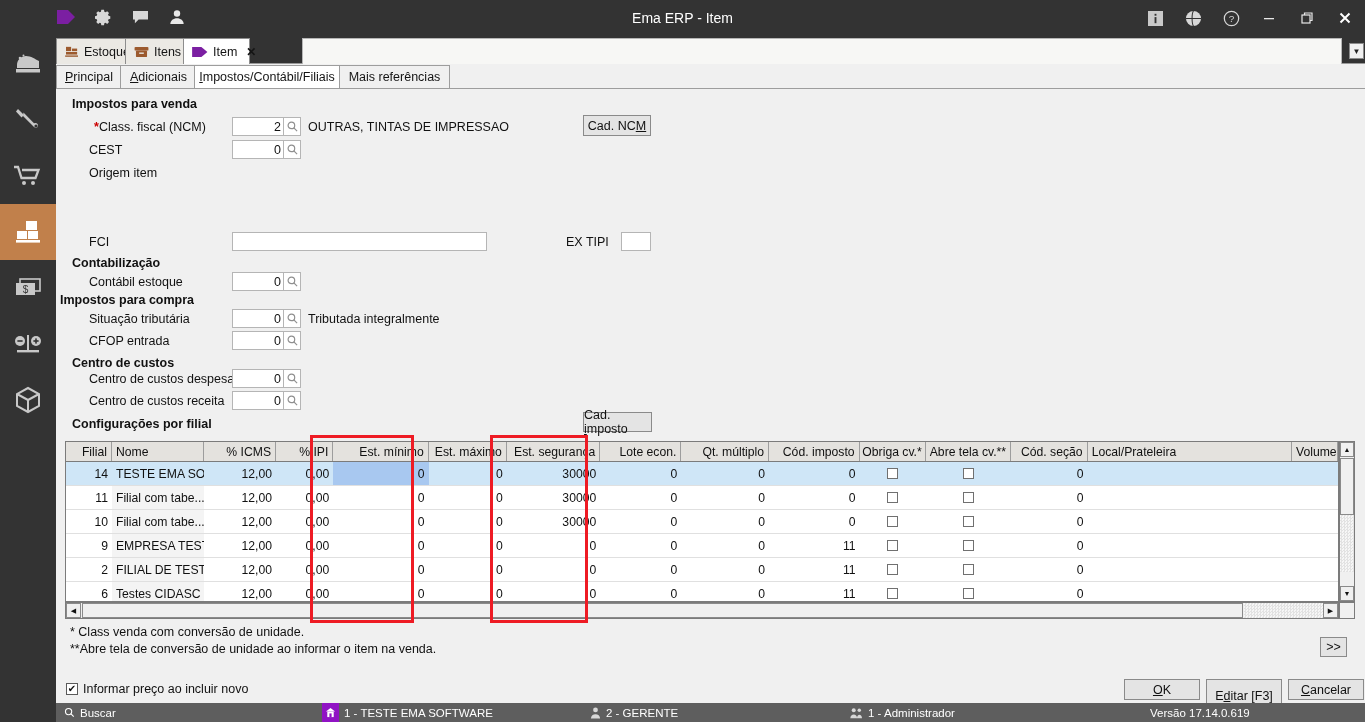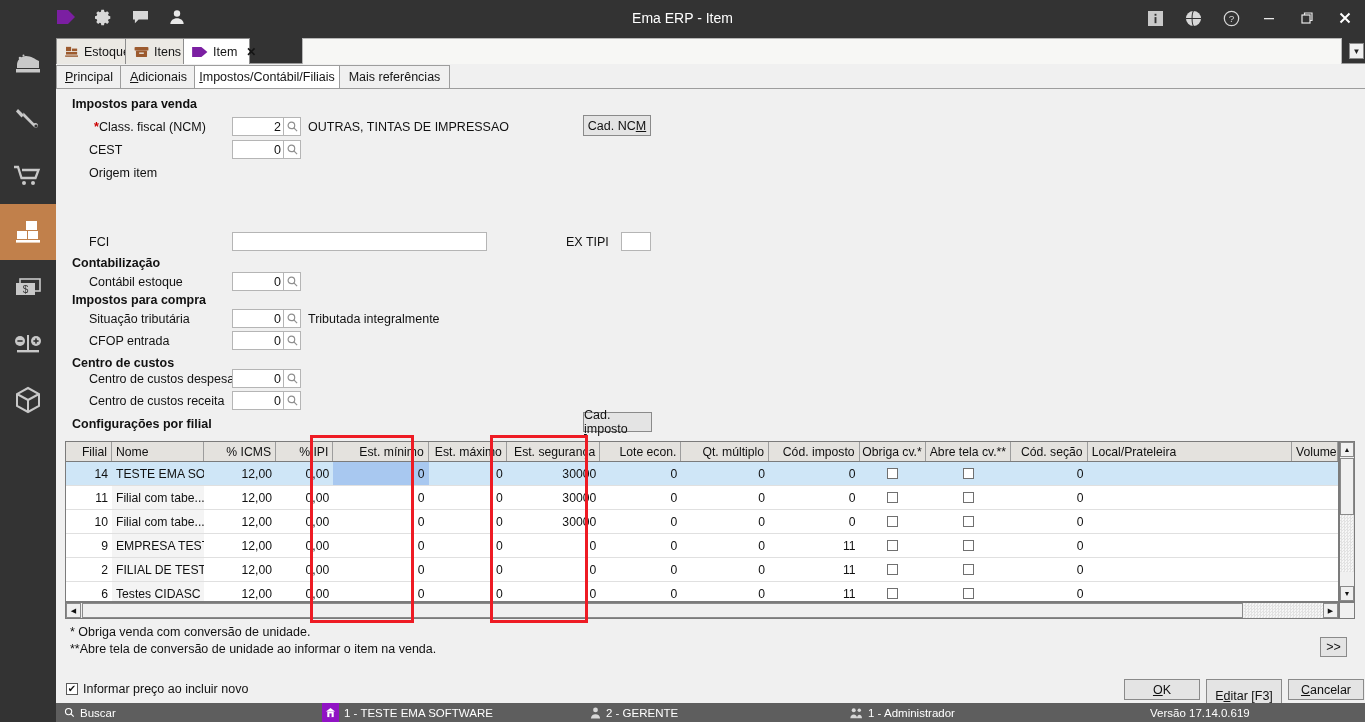--- a/index.html
+++ b/index.html
@@ -426,21 +426,21 @@
     <div class="grp-title" style="left:16px; top:167px;">Contabilização</div>
     <div class="lbl" style="left:33px; top:186px;">Contábil estoque</div>
     <div class="txtfield" style="left:176px; top:183px; width:52px;">0</div>
     <div class="lookup" style="left:228px; top:183px;">
       <svg width="11" height="11" viewBox="0 0 12 12" fill="none" stroke="#8f8f8f" stroke-width="1.3">
           <circle cx="4.8" cy="4.8" r="3.6"></circle>
           <path d="M7.5 7.5l3.5 3.5"></path>
         </svg>
     </div>
 
-    <div class="grp-title" style="left:16px; top:204px;">Impostos para compra</div>
+    <div class="grp-title" style="left:4px; top:204px;">Impostos para compra</div>
     <div class="lbl" style="left:33px; top:223px;">Situação tributária</div>
     <div class="txtfield" style="left:176px; top:220px; width:52px;">0</div>
     <div class="lookup" style="left:228px; top:220px;">
       <svg width="11" height="11" viewBox="0 0 12 12" fill="none" stroke="#8f8f8f" stroke-width="1.3">
           <circle cx="4.8" cy="4.8" r="3.6"></circle>
           <path d="M7.5 7.5l3.5 3.5"></path>
         </svg>
     </div>
     <div class="lbl" style="left:252px; top:223px;">Tributada integralmente</div>
 
@@ -635,21 +635,21 @@
         <div class="hs-thumb"></div>
         <div class="hs-track"></div>
         <div class="hs-btn" style="left:1257px;">▶</div>
       </div>
       <div class="hs-corner"></div>
     </div>
 
     <div class="redbox" style="left:254px; top:346px; width:104px; height:188px;"></div>
     <div class="redbox" style="left:434px; top:346px; width:98px; height:188px;"></div>
 
-    <div class="note" style="left:14px; top:536px;">* Obriga venda com conversão de unidade.</div>
+    <div class="note" style="left:14px; top:536px;">* Class venda com conversão de unidade.</div>
     <div class="note" style="left:14px; top:553px;">**Abre tela de conversão de unidade ao informar o item na venda.</div>
 
     <div class="chkrow" style="left:10px; top:593px;">
       <span class="chk-on">✔</span>
       <span>Informar preço ao incluir novo</span>
     </div>
 
     <div class="btn" style="left:1264px; top:548px; width:27px; height:20px;">&gt;&gt;</div>
     <div class="btn" style="left:1068px; top:590px; width:76px; height:21px;">
       <span><u>O</u>K</span>

